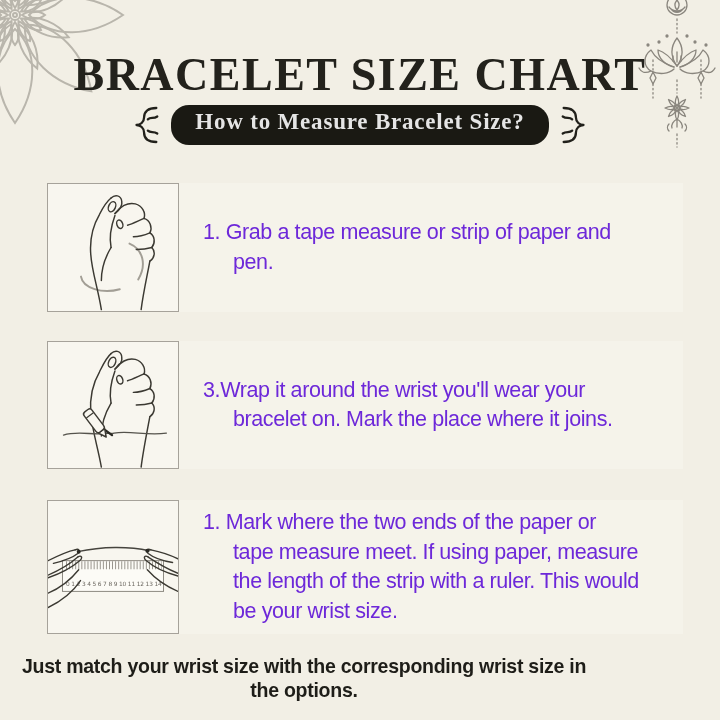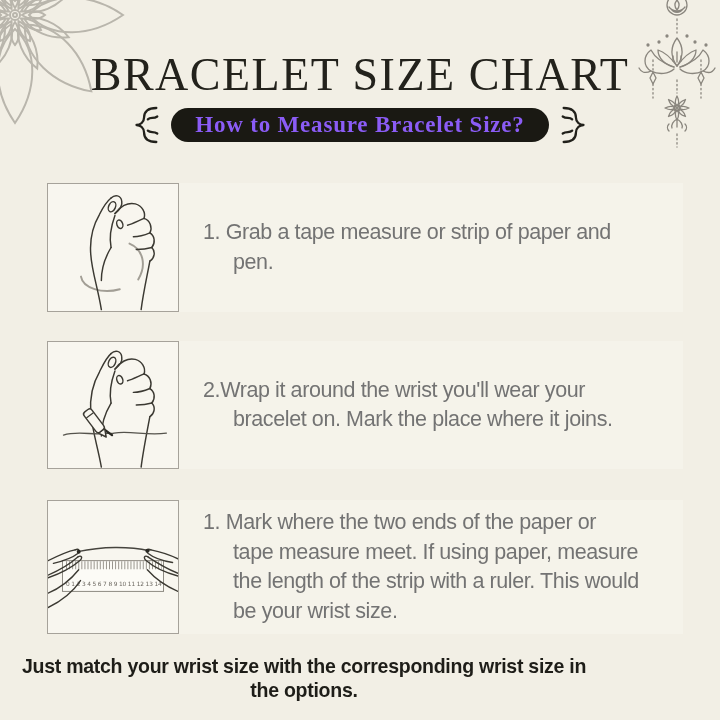--- a/index.html
+++ b/index.html
@@ -8,30 +8,30 @@
     background:#f2efe5;
     font-family:"Liberation Sans", sans-serif;
     color:#26241e;
   }
   
   .mandala{position:absolute;left:-95px;top:-95px;width:220px;height:220px;}
   .lotus{position:absolute;left:627px;top:0;width:100px;height:150px;}
   
   .title{
     position:absolute;top:48px;left:0;width:720px;text-align:center;
-    font-family:"Liberation Serif", serif;font-weight:400;font-size:46px;
+    font-family:"Liberation Serif", serif;font-weight:700;font-size:46px;
     letter-spacing:1.5px;color:#23221c;margin:0;
   }
   .badge-row{
     position:absolute;top:104px;left:0;width:720px;
     display:flex;justify-content:center;align-items:center;gap:9px;
   }
   .badge{
-    background:#1a1913;color:#8b5cf6;border-radius:18px;
-    height:34px;line-height:34px;padding:0 24px;
+    background:#1a1913;color:#e5e5e5;border-radius:18px;
+    height:40px;line-height:34px;padding:0 24px;
     font-family:"Liberation Serif", serif;font-weight:700;font-size:23px;
     letter-spacing:0.8px;white-space:nowrap;text-align:right;
   }
   .flourish{width:34px;height:42px;}
   .flourish.mirror{transform:scaleX(-1);}
   
   .row{
     position:absolute;left:47px;width:636px;
     background:#f5f3ea;display:flex;align-items:stretch;
   }
@@ -41,21 +41,21 @@
   .imgbox{
     width:132px;flex:0 0 132px;background:#f8f6ef;
     border:1px solid #a6a29a;box-sizing:border-box;
   }
   .imgbox svg{width:100%;height:100%;display:block;}
   .steptext{
     flex:1;display:flex;align-items:center;margin-left:24px;
   }
   .steptext p{
     margin:0;padding-left:30px;text-indent:-30px;white-space:pre-line;
-    font-size:21.5px;line-height:29.5px;letter-spacing:-0.4px;color:#737373;
+    font-size:21.5px;line-height:29.5px;letter-spacing:-0.4px;color:#6d28d9;
   }
   
   .footer{
     position:absolute;top:654px;left:0;width:608px;text-align:center;margin:0;
   }
   .footer span{
     display:inline-block;transform:scaleX(0.93);transform-origin:center;
     font-size:21px;font-weight:700;letter-spacing:-0.3px;color:#1e1d18;
   }
   .line{stroke:#3b3932;stroke-width:1.5;fill:none;stroke-linecap:round;stroke-linejoin:round;}
@@ -223,21 +223,21 @@
       <path d="M16,95 C32,90 48,96 62,93 C64,93 66,94 68,93 C84,90 102,96 122,93" stroke="#55534c" stroke-width="1.4" fill="none" stroke-linecap="round"></path>
       <path d="M59,90 L66,95" stroke="#2a2923" stroke-width="2.4" stroke-linecap="round"></path>
       <g transform="rotate(-127 60 97)">
         <path d="M60,97 L68,93 L68,101 Z" fill="#f8f6ef" stroke="#3b3932" stroke-width="1.5" stroke-linejoin="round"></path>
         <rect x="68" y="92" width="26" height="10" rx="3" fill="#f8f6ef" stroke="#3b3932" stroke-width="1.5"></rect>
         <line x1="88" y1="92.5" x2="88" y2="101.5" stroke="#3b3932" stroke-width="1.2"></line>
       </g>
     </svg>
   </div>
   <div class="steptext">
-    <p>2.Wrap it around the wrist you'll wear your
+    <p>3.Wrap it around the wrist you'll wear your
 bracelet on. Mark the place where it joins.</p>
   </div>
 </div>
 
 <div class="row row3">
   <div class="imgbox">
     <svg viewBox="0 0 144 134">
       <rect x="16" y="60" width="112" height="34" fill="#fcfbf6" stroke="#827e76" stroke-width="1"></rect>
       <line x1="20" y1="65" x2="126" y2="65" stroke="#8f8b83" stroke-width="9" stroke-dasharray="1,2.4"></line>
       <text x="73" y="88" text-anchor="middle" font-size="6.5" fill="#6d6962" textLength="106" font-family="DejaVu Sans, sans-serif">0 1 2 3 4 5 6 7 8 9 10 11 12 13 14</text>

